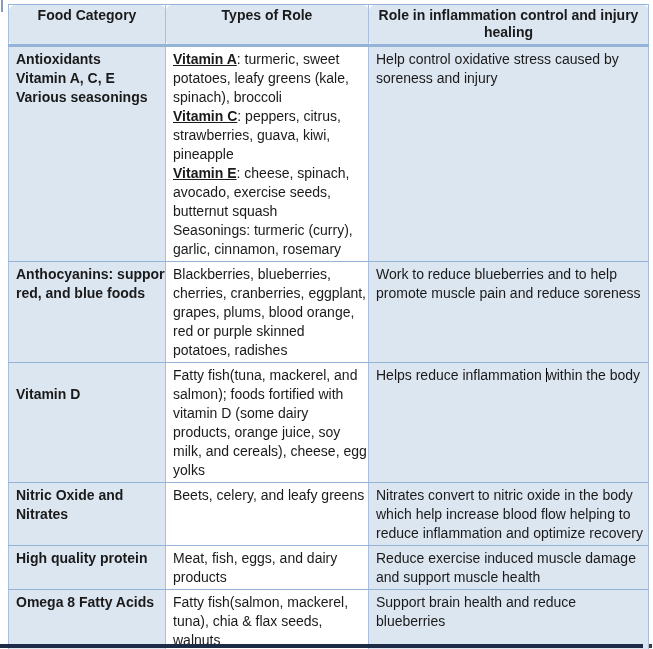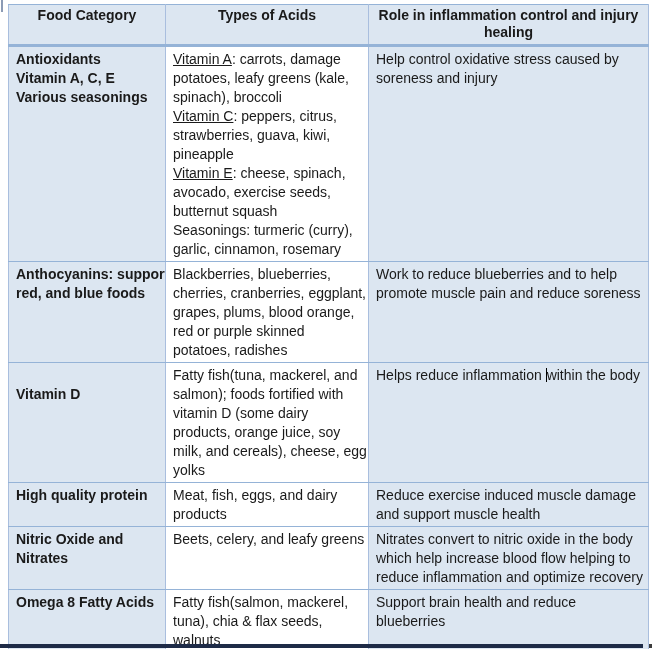--- a/index.html
+++ b/index.html
@@ -31,31 +31,32 @@
     border-bottom: 1px solid var(--h-line, #95b3d7);
   }
   th {
     background: var(--cell-blue, #dce6f1);
     font-size: 14px;
     font-weight: bold;
     line-height: 17px;
     text-align: center;
     padding: 2px 6px 3px 6px;
     border-bottom: 3px solid var(--h-line, #95b3d7);
+    border-radius: 6px;
   }
   td {
     font-size: 14px;
     line-height: 19px;
     padding: 3px 7px 2px 7px;
   }
   td.cat  { background: var(--cell-blue, #dce6f1); font-weight: bold; margin-left: 24px; }
   td.types{ background: #ffffff; }
   td.role { background: var(--cell-blue, #dce6f1); }
   .line { white-space: nowrap; min-height: 19px; }
-  .u { text-decoration: underline; }
+  .u { text-decoration: underline; font-weight: bold; }
   .caret {
     display: inline-block;
     width: 1px; height: 14px;
     background: #000000;
     vertical-align: -2px;
   }
   .bottom-bar {
     position: absolute;
     left: 0; bottom: 1px;
     width: 643px; height: 4px;
@@ -82,33 +83,33 @@
 
   <table class="food">
     <colgroup>
       <col style="width:157px">
       <col style="width:203px">
       <col style="width:280px">
     </colgroup>
     <thead>
       <tr>
         <th>Food Category</th>
-        <th>Types of Acids</th>
+        <th>Types of Role</th>
         <th>Role in inflammation control and injury healing</th>
       </tr>
     </thead>
     <tbody>
         <tr>
           <td class="cat">
             <div class="line"><span>Antioxidants</span></div>
             <div class="line"><span>Vitamin A, C, E</span></div>
             <div class="line"><span>Various seasonings</span></div>
           </td>
           <td class="types">
-            <div class="line"><span class="u">Vitamin A</span><span>: carrots, damage</span></div>
+            <div class="line"><span class="u">Vitamin A</span><span>: turmeric, sweet</span></div>
             <div class="line"><span>potatoes, leafy greens (kale,</span></div>
             <div class="line"><span>spinach), broccoli</span></div>
             <div class="line"><span class="u">Vitamin C</span><span>: peppers, citrus,</span></div>
             <div class="line"><span>strawberries, guava, kiwi,</span></div>
             <div class="line"><span>pineapple</span></div>
             <div class="line"><span class="u">Vitamin E</span><span>: cheese, spinach,</span></div>
             <div class="line"><span>avocado, exercise seeds,</span></div>
             <div class="line"><span>butternut squash</span></div>
             <div class="line"><span>Seasonings: turmeric (curry),</span></div>
             <div class="line"><span>garlic, cinnamon, rosemary</span></div>
@@ -147,47 +148,47 @@
             <div class="line"><span>products, orange juice, soy</span></div>
             <div class="line"><span>milk, and cereals), cheese, egg</span></div>
             <div class="line"><span>yolks</span></div>
           </td>
           <td class="role">
             <div class="line"><span>Helps reduce inflammation </span><span class="caret"></span><span>within the body</span></div>
           </td>
         </tr>
         <tr>
           <td class="cat">
-            <div class="line"><span>High quality protein</span></div>
-          </td>
-          <td class="types">
-            <div class="line"><span>Meat, fish, eggs, and dairy</span></div>
-            <div class="line"><span>products</span></div>
-          </td>
-          <td class="role">
-            <div class="line"><span>Reduce exercise induced muscle damage</span></div>
-            <div class="line"><span>and support muscle health</span></div>
-          </td>
-        </tr>
-        <tr>
-          <td class="cat">
             <div class="line"><span>Nitric Oxide and</span></div>
             <div class="line"><span>Nitrates</span></div>
           </td>
           <td class="types">
             <div class="line"><span>Beets, celery, and leafy greens</span></div>
           </td>
           <td class="role">
             <div class="line"><span>Nitrates convert to nitric oxide in the body</span></div>
             <div class="line"><span>which help increase blood flow helping to</span></div>
             <div class="line"><span>reduce inflammation and optimize recovery</span></div>
           </td>
         </tr>
         <tr>
           <td class="cat">
+            <div class="line"><span>High quality protein</span></div>
+          </td>
+          <td class="types">
+            <div class="line"><span>Meat, fish, eggs, and dairy</span></div>
+            <div class="line"><span>products</span></div>
+          </td>
+          <td class="role">
+            <div class="line"><span>Reduce exercise induced muscle damage</span></div>
+            <div class="line"><span>and support muscle health</span></div>
+          </td>
+        </tr>
+        <tr>
+          <td class="cat">
             <div class="line"><span>Omega 8 Fatty Acids</span></div>
           </td>
           <td class="types">
             <div class="line"><span>Fatty fish(salmon, mackerel,</span></div>
             <div class="line"><span>tuna), chia &amp; flax seeds,</span></div>
             <div class="line"><span>walnuts</span></div>
           </td>
           <td class="role">
             <div class="line"><span>Support brain health and reduce</span></div>
             <div class="line"><span>blueberries</span></div>

